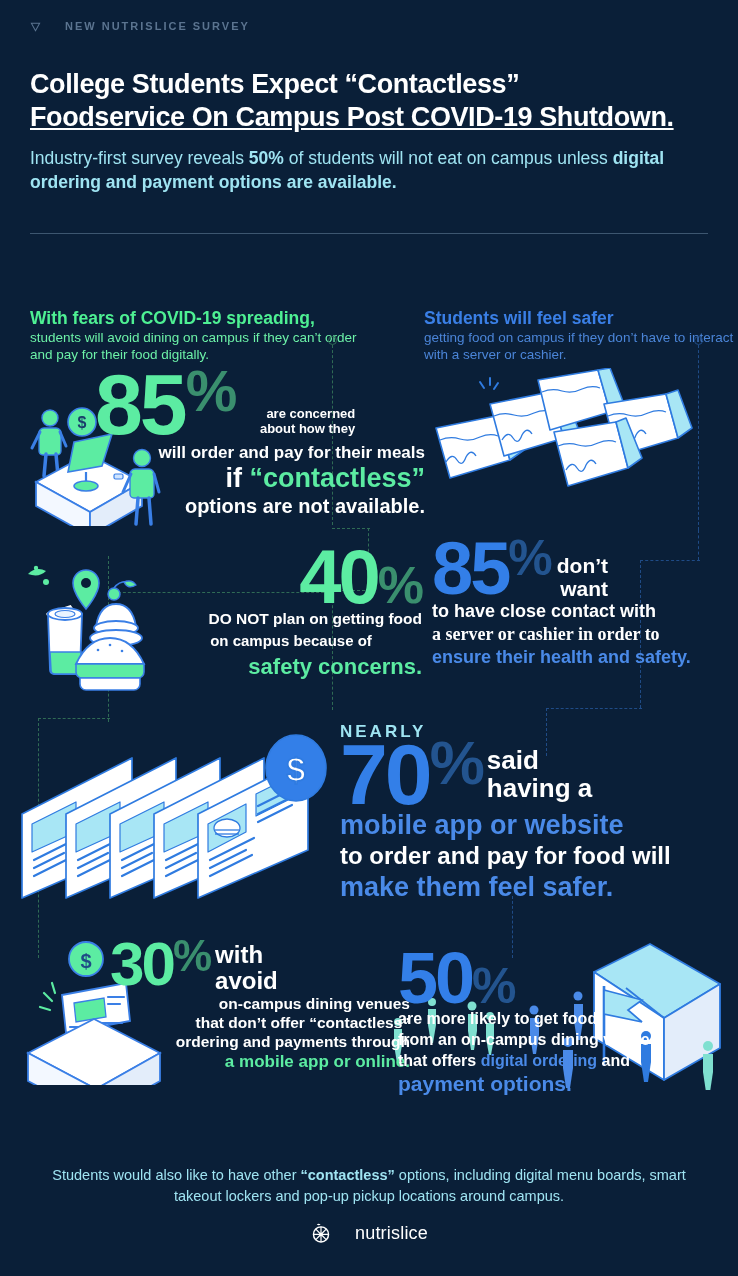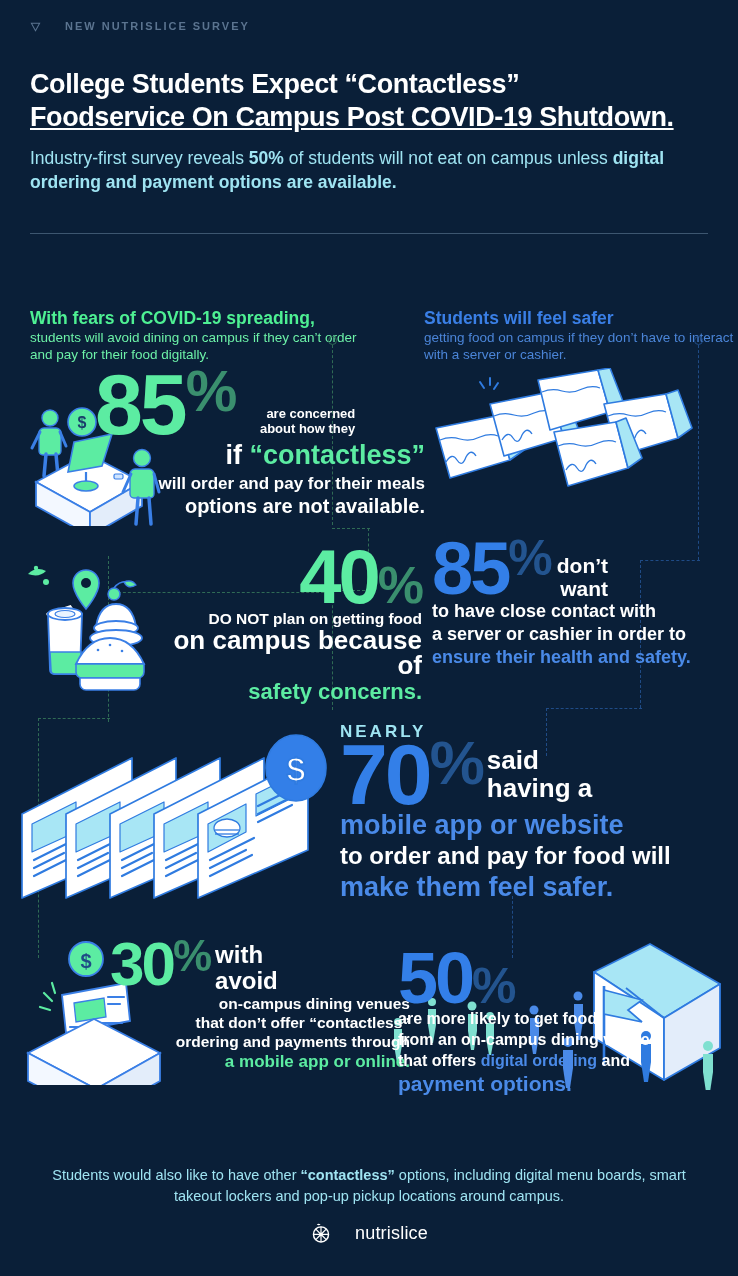--- a/index.html
+++ b/index.html
@@ -122,30 +122,30 @@
   }
   #stat-85-green .l2 { font-size:17px; line-height:21px; text-align:right; margin-top:2px; }
   #stat-85-green .l3 { font-size:27px; line-height:31px; text-align:right; }
   #stat-85-green .l4 { font-size:20px; line-height:25px; text-align:right; }
 
   
   #stat-40 { left: 160px; top: 545px; width: 262px; }
   #stat-40 .num { font-size: 76px; }
   #stat-40 .pct { font-size: 52px; font-weight:bold; line-height:0.8; }
   #stat-40 .l2 { font-size:15.5px; line-height:19px; text-align:right; }
-  #stat-40 .l3 { font-size:26px; line-height:25px; text-align:right; }
+  #stat-40 .l3 { font-size:15px; line-height:25px; text-align:center; }
   #stat-40 .l4 { font-size:22px; line-height:27px; text-align:right; }
 
   
   #stat-85-blue { left: 432px; top: 538px; width: 290px; }
   #stat-85-blue .num { font-size: 74px; }
   #stat-85-blue .pct { font-size: 50px; font-weight:bold; line-height:0.8; }
   #stat-85-blue .tail { font-size:21px; line-height:23px; font-weight:bold; color:#fff; padding-top:16px; text-align:left; }
   #stat-85-blue .l2 { font-size:18px; line-height:23px; }
-  #stat-85-blue .l3 { font-size:18px; line-height:23px; }
+  #stat-85-blue .l3 { font-size:18px; line-height:23px;font-family:Liberation Serif, serif; }
   #stat-85-blue .l4 { font-size:18px; line-height:23px; }
 
   
   #stat-70 { left: 340px; top: 722px; width: 400px; }
   #stat-70 .nearly {
     color:#9fe4f2; font-size:17px; font-weight:bold; letter-spacing:3px;
   }
   #stat-70 .num { font-size: 86px; }
   #stat-70 .pct { font-size: 62px; font-weight:bold; line-height:0.8; }
   #stat-70 .said { font-size:26px; line-height:28px; font-weight:bold; color:#fff; padding-top:8px; }
@@ -520,22 +520,22 @@
         </g>
     </g>
   </svg>
 
   <div class="stat" id="stat-85-green">
     <div class="row1">
       <span class="num g-num">85</span>
       <span class="pct g-pct">%</span>
       <span class="tail">are concerned about how they</span>
     </div>
+    <div class="body-txt l2">will order and pay for their meals</div>
     <div class="body-txt l3"><span>if </span><span class="g-acc">“contactless”</span></div>
-    <div class="body-txt l2">will order and pay for their meals</div>
     <div class="body-txt l4">options are not available.</div>
   </div>
 
   <div class="stat" id="stat-40">
     <div style="text-align:right;">
       <span class="num g-num">40</span><span class="pct g-pct">%</span>
     </div>
     <div class="body-txt l2">DO  NOT plan on getting food</div>
     <div class="body-txt l3">on campus because of</div>
     <div class="body-txt l4 g-acc">safety concerns.</div>

